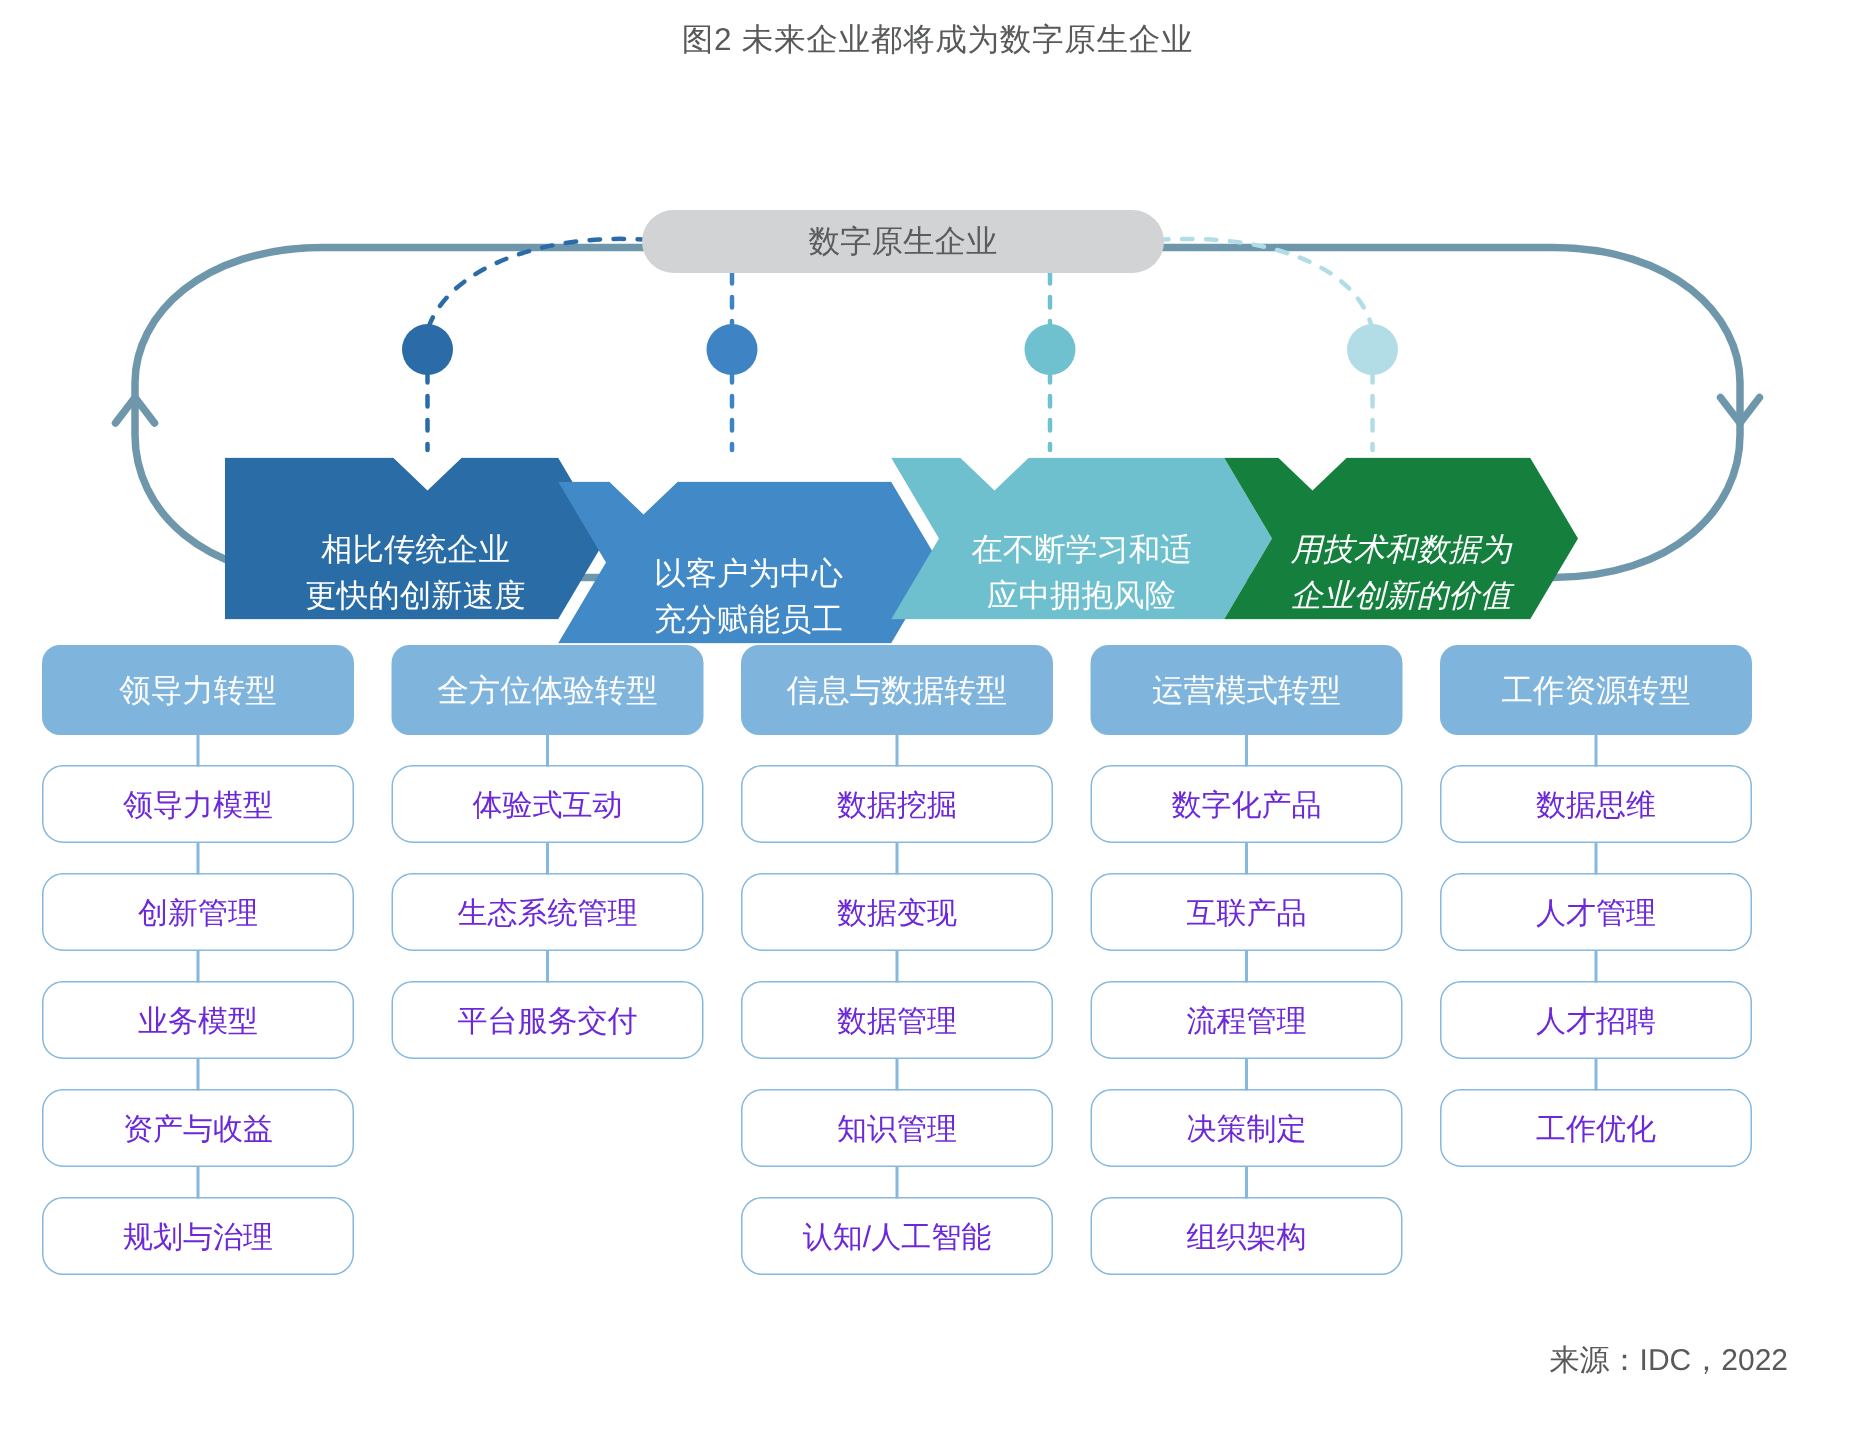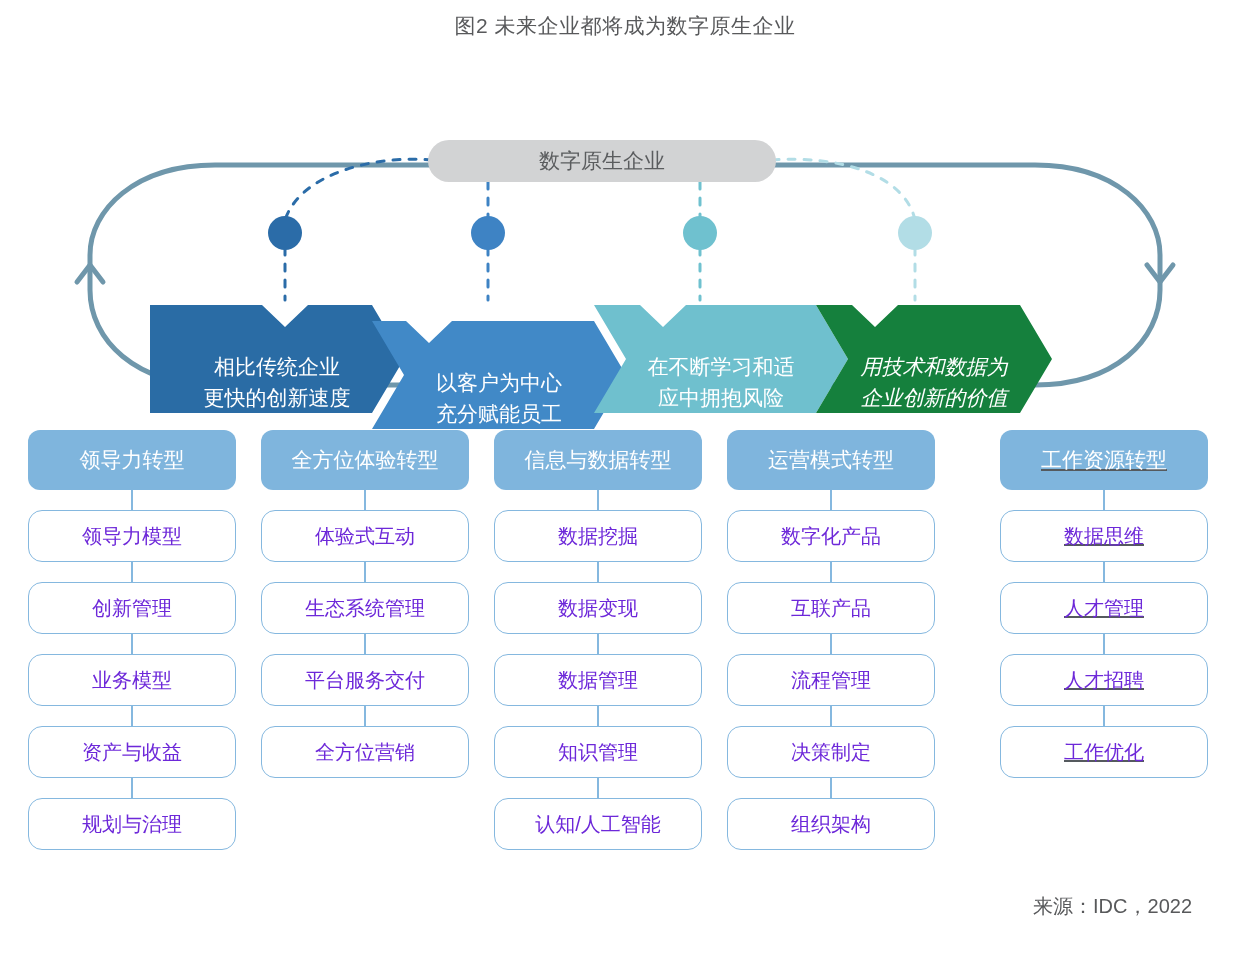--- a/index.html
+++ b/index.html
@@ -247,23 +247,20 @@
     </div>
     <div class="node">
         <span>体验式互动</span>
       </div>
     <div class="node">
         <span>生态系统管理</span>
       </div>
     <div class="node">
         <span>平台服务交付</span>
       </div>
-    <div class="node">
-        <span>全方位营销</span>
-      </div>
   </div>
 
   <div class="col" style="left:494px;">
     <div class="col-head">
       <span>信息与数据转型</span>
     </div>
     <div class="node">
         <span>数据挖掘</span>
       </div>
     <div class="node">
@@ -294,21 +291,21 @@
         <span>流程管理</span>
       </div>
     <div class="node">
         <span>决策制定</span>
       </div>
     <div class="node">
         <span>组织架构</span>
       </div>
   </div>
 
-  <div class="col" style="left:1000px;text-decoration:underline;">
+  <div class="col" style="left:960px;">
     <div class="col-head">
       <span>工作资源转型</span>
     </div>
     <div class="node">
         <span>数据思维</span>
       </div>
     <div class="node">
         <span>人才管理</span>
       </div>
     <div class="node">

